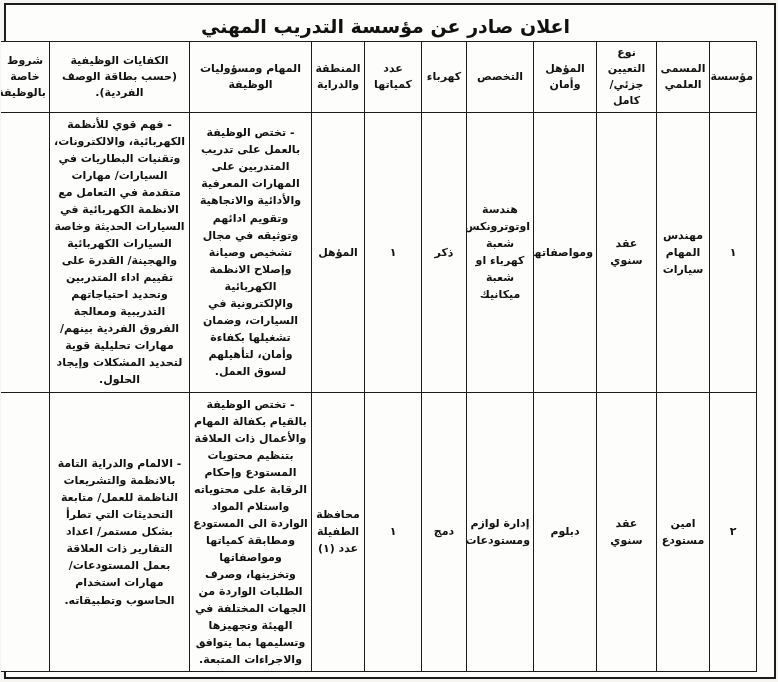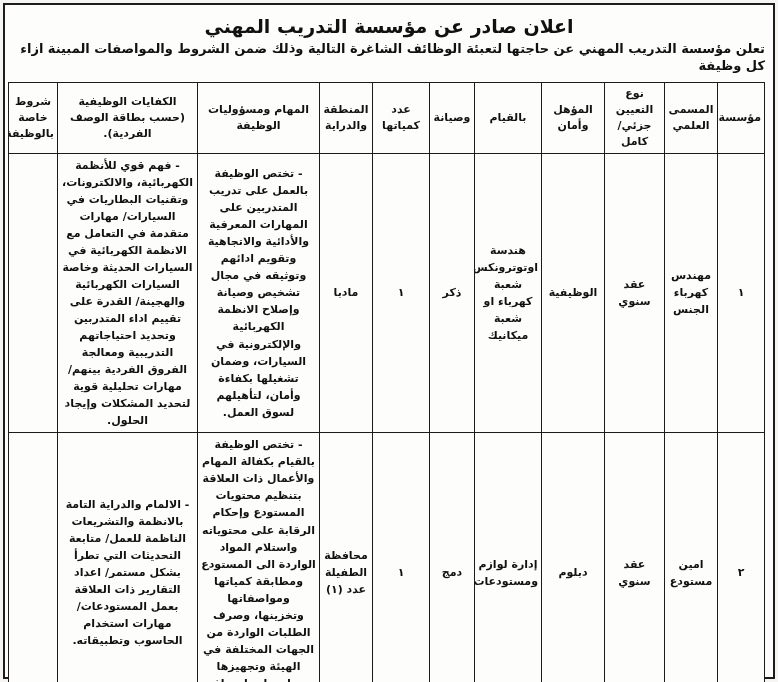--- a/index.html
+++ b/index.html
@@ -9,21 +9,21 @@
     background: #f6f5f2;
     font-family: "DejaVu Sans", sans-serif;
     color: #111;
   }
   .ad-frame {
     position: absolute;
     left: 3px; top: 3px;
     width: 772px; height: 676px;
     background: #fdfdfc;
     border: 2px solid #1c1c1c;
-    padding: 4px 8px 6px 8px;
+    padding: 4px 17px 6px 8px;
   }
   .ad-title {
     text-align: center;
     font-weight: bold;
     font-size: 19px;
     margin: 6px 0 4px 0;
     letter-spacing: 0;
   }
   .ad-subtitle {
     text-align: right;
@@ -72,21 +72,20 @@
   col.c-region   { width: 53px; }
   col.c-duties   { width: 122px; }
   col.c-compet   { width: 140px; }
   col.c-cond     { width: 49px; }
 </style>
 </head>
 <body>
 
 <div class="ad-frame">
   <div class="ad-title">اعلان صادر عن مؤسسة التدريب المهني</div>
-  <div class="ad-subtitle">تعلن مؤسسة التدريب المهني عن حاجتها لتعبئة الوظائف الشاغرة التالية وذلك ضمن الشروط والمواصفات المبينة ازاء كل وظيفة</div>
 
   <table class="jobs">
     <colgroup>
       <col class="c-number">
         <col class="c-jobtitle">
         <col class="c-appoint">
         <col class="c-qualif">
       <col class="c-special">
         <col class="c-gender">
         <col class="c-count">
@@ -94,39 +93,39 @@
       <col class="c-duties">
         <col class="c-compet">
         <col class="c-cond">
     </colgroup>
     <thead>
       <tr class="head-row">
         <th>مؤسسة</th>
         <th>المسمى العلمي</th>
         <th>نوع التعيين جزئي/ كامل</th>
         <th>المؤهل وأمان</th>
-        <th>بالقيام</th>
-        <th>وصيانة</th>
+        <th>التخصص</th>
+        <th>كهرباء</th>
         <th>عدد كمياتها</th>
         <th>المنطقة والدراية</th>
         <th>المهام ومسؤوليات الوظيفة</th>
         <th>الكفايات الوظيفية (حسب بطاقة الوصف الفردية).</th>
         <th>شروط خاصة بالوظيفة</th>
       </tr>
     </thead>
     <tbody>
       <tr class="job-row-1">
         <td>١</td>
-        <td>مهندس كهرباء الجنس</td>
+        <td>مهندس المهام سيارات</td>
         <td>عقد سنوي</td>
-        <td>الوظيفية</td>
+        <td>ومواصفاتها</td>
         <td>هندسة اوتوترونكس شعبة كهرباء او شعبة ميكانيك</td>
         <td>ذكر</td>
         <td>١</td>
-        <td>مادبا</td>
+        <td>المؤهل</td>
         <td class="long-text">- تختص الوظيفة بالعمل على تدريب المتدربين على المهارات المعرفية والأدائية والاتجاهية وتقويم ادائهم وتوثيقه في مجال تشخيص وصيانة وإصلاح الانظمة الكهربائية والإلكترونية في السيارات، وضمان تشغيلها بكفاءة وأمان، لتأهيلهم لسوق العمل.</td>
         <td class="long-text">- فهم قوي للأنظمة الكهربائية، والالكترونات، وتقنيات البطاريات في السيارات/ مهارات متقدمة في التعامل مع الانظمة الكهربائية في السيارات الحديثة وخاصة السيارات الكهربائية والهجينة/ القدرة على تقييم اداء المتدربين وتحديد احتياجاتهم التدريبية ومعالجة الفروق الفردية بينهم/ مهارات تحليلية قوية لتحديد المشكلات وإيجاد الحلول.</td>
         <td></td>
       </tr>
       <tr class="job-row-2">
         <td>٢</td>
         <td>امين مستودع</td>
         <td>عقد سنوي</td>
         <td>دبلوم</td>
         <td>إدارة لوازم ومستودعات</td>

